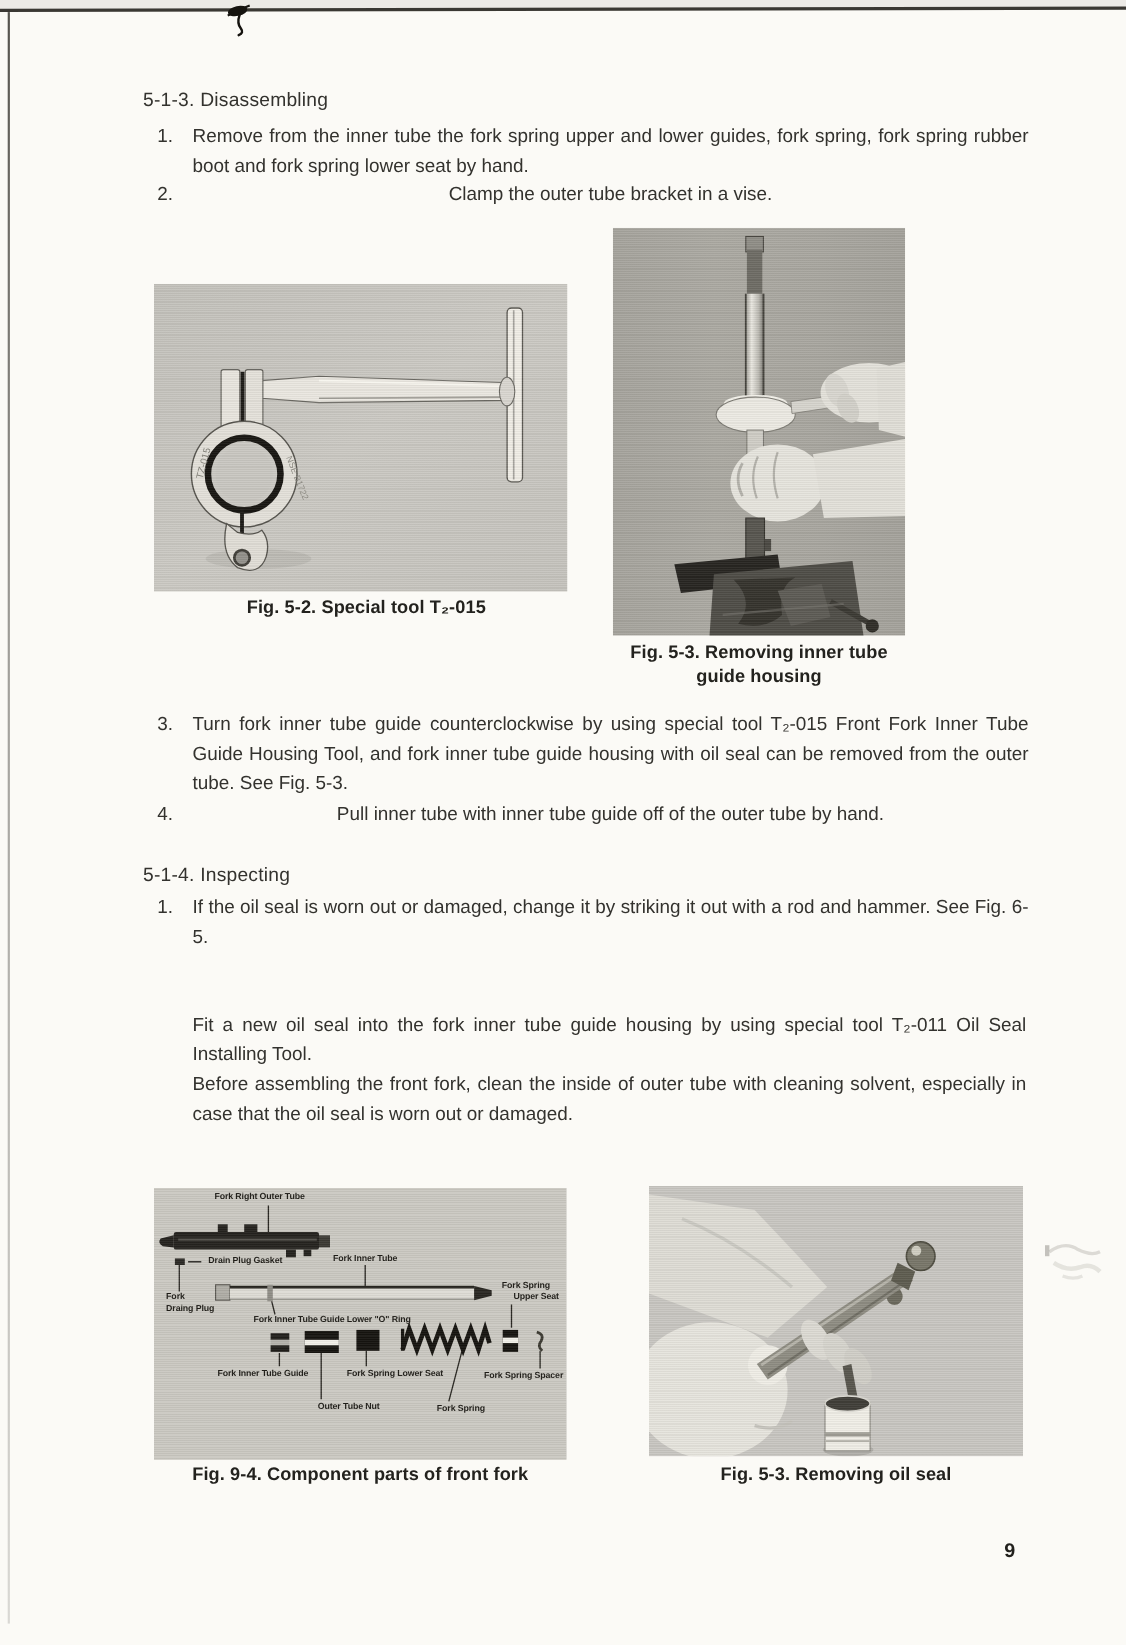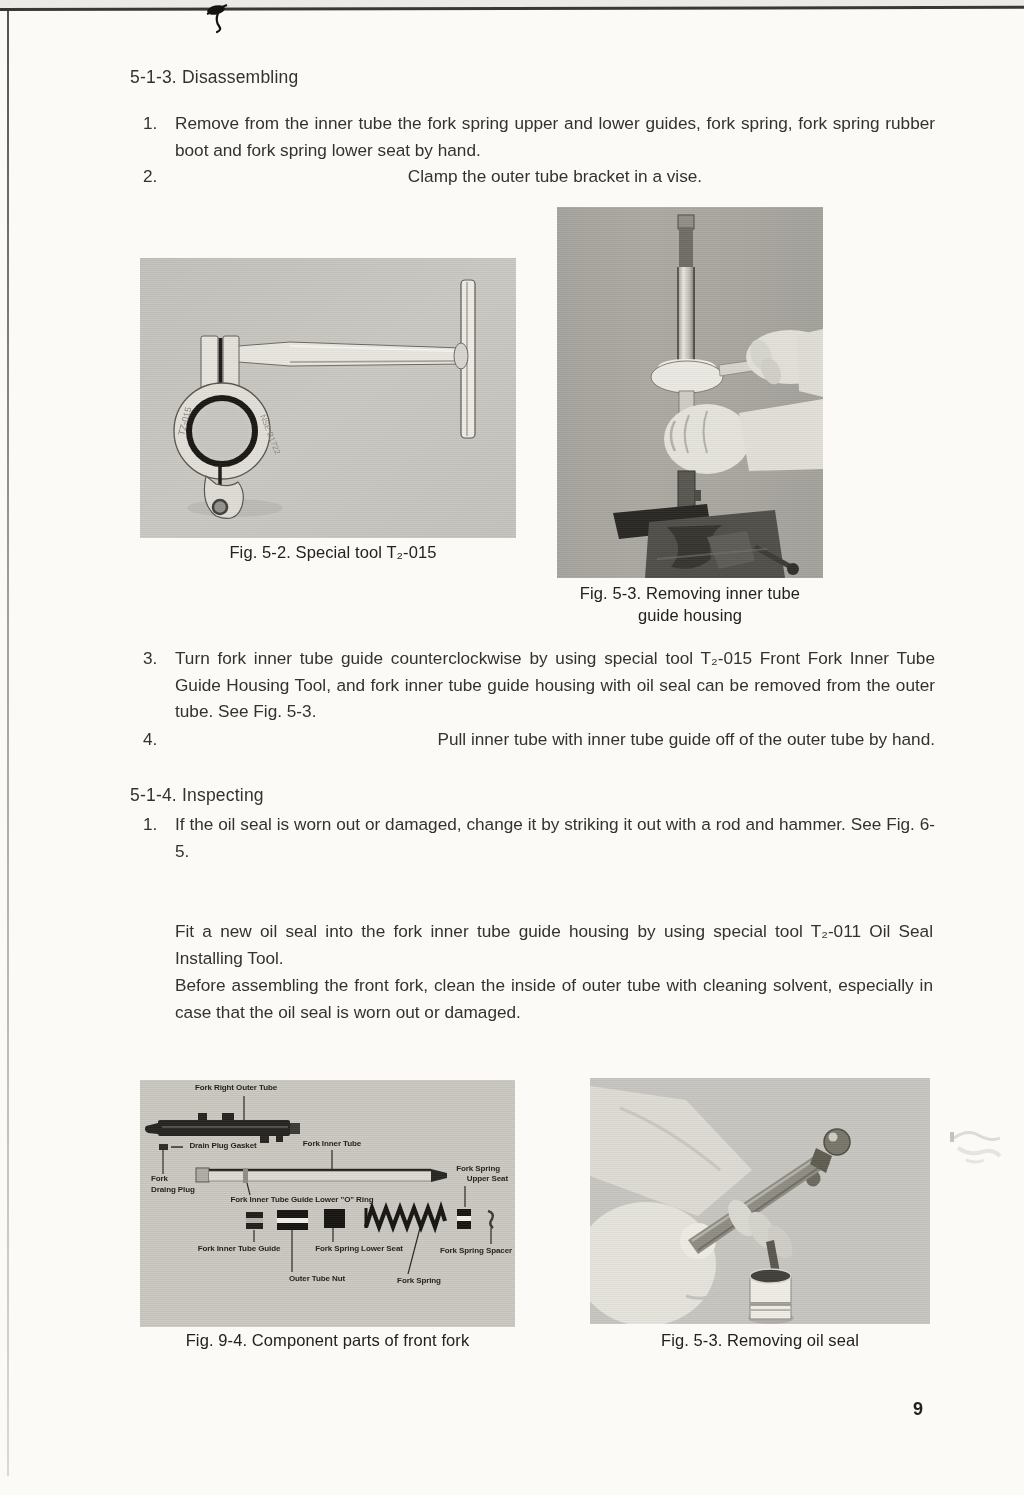--- a/index.html
+++ b/index.html
@@ -19,21 +19,21 @@
   .heading{font-size:17.5px;letter-spacing:.2px;}
   .step{left:143px;width:792px;display:flex;font-size:17.2px;line-height:26.5px;}
   .step .num{width:32px;flex:none;}
   .step .txt{flex:1;text-align:justify;}
   .para{left:175px;width:758px;font-size:17.2px;line-height:26.5px;text-align:justify;margin-top:44px;}
   .page-num{font-size:18px;font-weight:bold;color:#22211d;}
   
   .photo{position:absolute;overflow:hidden;}
   .photo::after{content:"";position:absolute;inset:0;pointer-events:none;
     background:repeating-linear-gradient(0deg,rgba(255,255,255,.06) 0 1px,rgba(40,40,35,.05) 1px 2px);}
-  .caption{position:absolute;text-align:center;font-weight:normal;font-size:16.5px;color:#23221e;letter-spacing:.1px;}
+  .caption{position:absolute;text-align:center;font-weight:bold;font-size:16.5px;color:#23221e;letter-spacing:.1px;}
   
   .dlabel{position:absolute;font-size:8px;font-weight:bold;color:#1d1b16;line-height:10px;text-align:center;letter-spacing:-0.1px;white-space:nowrap;}
 </style>
 </head>
 <body>
 
 <div class="abs scan-top-strip"></div>
 <div class="abs scan-top-line"></div>
 <div class="abs scan-left-line"></div>
 <svg class="abs" style="left:198px;top:0;width:44px;height:44px" viewBox="0 0 44 44">
@@ -41,21 +41,21 @@
   <path d="M 14 12 l -5 2 M 24 7 l 5 -2" stroke="#15130f" stroke-width="2" fill="none"></path>
   <path d="M 20 13 q -3 8 1 13 q 3 4 -2 6" stroke="#15130f" stroke-width="2.2" fill="none" stroke-linecap="round"></path>
 </svg>
 <svg class="abs scan-smudge" viewBox="0 0 62 64">
   <path d="M 8 20 q 14 -10 26 -2 q 12 6 20 2" stroke="#8a887f" stroke-width="3" fill="none" opacity=".5"></path>
   <path d="M 12 30 q 12 8 24 4 q 10 -4 18 4" stroke="#97958c" stroke-width="4" fill="none" opacity=".4"></path>
   <path d="M 20 42 q 10 4 18 0" stroke="#8a887f" stroke-width="3" fill="none" opacity=".35"></path>
   <rect x="4" y="14" width="4" height="10" fill="#55534b" opacity=".6"></rect>
 </svg>
 
-<div class="abs heading" style="left:130px;top:67px">5-1-3. Disassembling</div>
+<div class="abs heading" style="left:130px;top:80px">5-1-3. Disassembling</div>
 
 <div class="abs step" style="top:110px">
   <span class="num">1.</span>
   <div class="txt">Remove from the inner tube the fork spring upper and lower guides, fork spring, fork spring rubber boot and fork spring lower seat by hand.</div>
 </div>
 <div class="abs step" style="top:163px">
   <span class="num">2.</span>
   <div class="txt" style="text-align:center">Clamp the outer tube bracket in a vise.</div>
 </div>
 
@@ -148,21 +148,21 @@
 </div>
 <div class="caption" style="left:557px;top:584px;width:266px">Fig. 5-3. Removing inner tube</div>
 <div class="caption" style="left:557px;top:606px;width:266px">guide housing</div>
 
 <div class="abs step" style="top:645px">
   <span class="num">3.</span>
   <div class="txt">Turn fork inner tube guide counterclockwise by using special tool T₂-015 Front Fork Inner Tube Guide Housing Tool, and fork inner tube guide housing with oil seal can be removed from the outer tube. See Fig. 5-3.</div>
 </div>
 <div class="abs step" style="top:726px">
   <span class="num">4.</span>
-  <div class="txt" style="text-align:right">Pull inner tube with inner tube guide off of the outer tube by hand.</div>
+  <div class="txt" style="text-align:center">Pull inner tube with inner tube guide off of the outer tube by hand.</div>
 </div>
 
 <div class="abs heading" style="left:130px;top:785px">5-1-4. Inspecting</div>
 <div class="abs step" style="top:811px">
   <span class="num">1.</span>
   <div class="txt">If the oil seal is worn out or damaged, change it by striking it out with a rod and hammer. See Fig. 6-5.</div>
 </div>
 <div class="abs para" style="top:874px">Fit a new oil seal into the fork inner tube guide housing by using special tool T₂-011 Oil Seal Installing Tool.</div>
 <div class="abs para" style="top:928px">Before assembling the front fork, clean the inside of outer tube with cleaning solvent, especially in case that the oil seal is worn out or damaged.</div>
 

